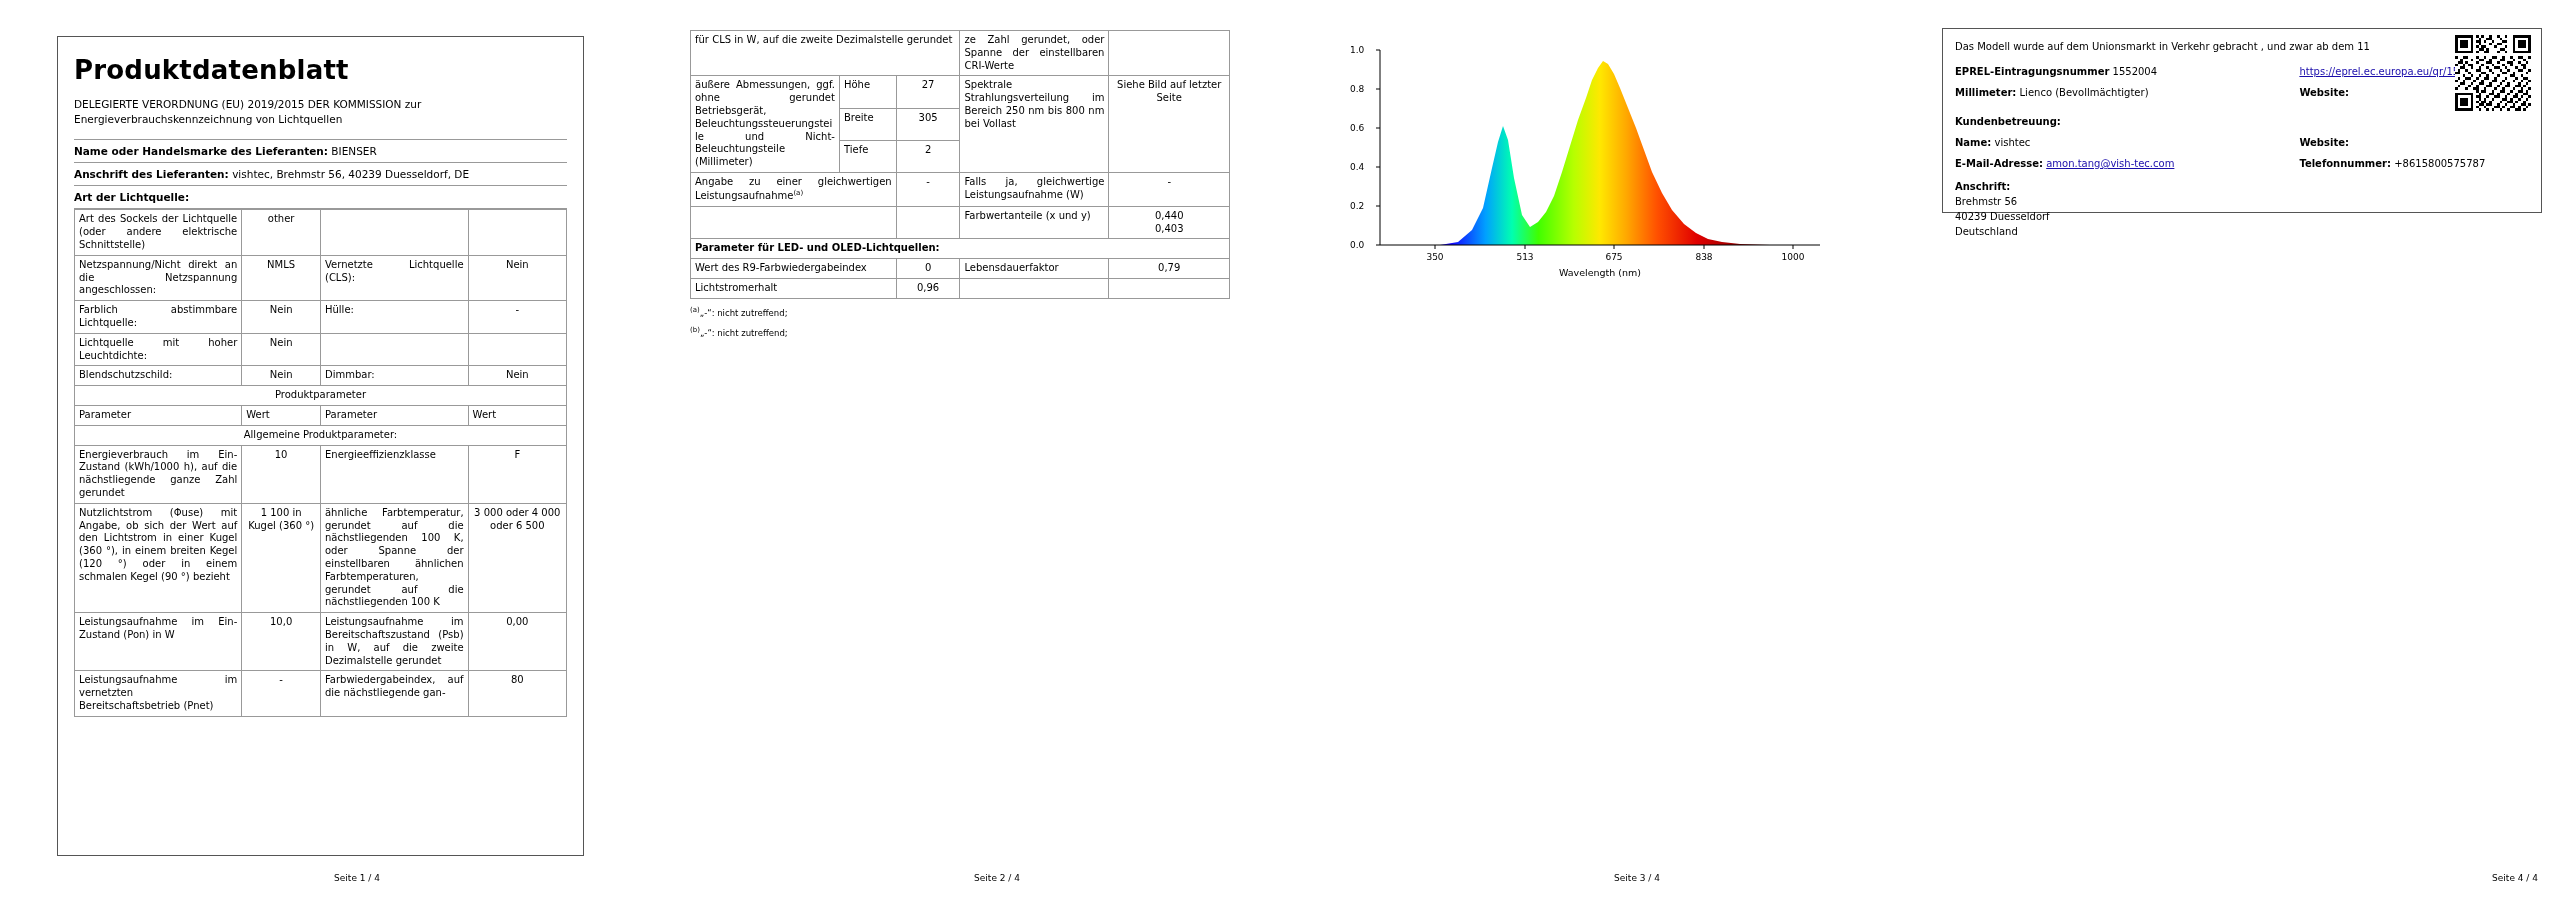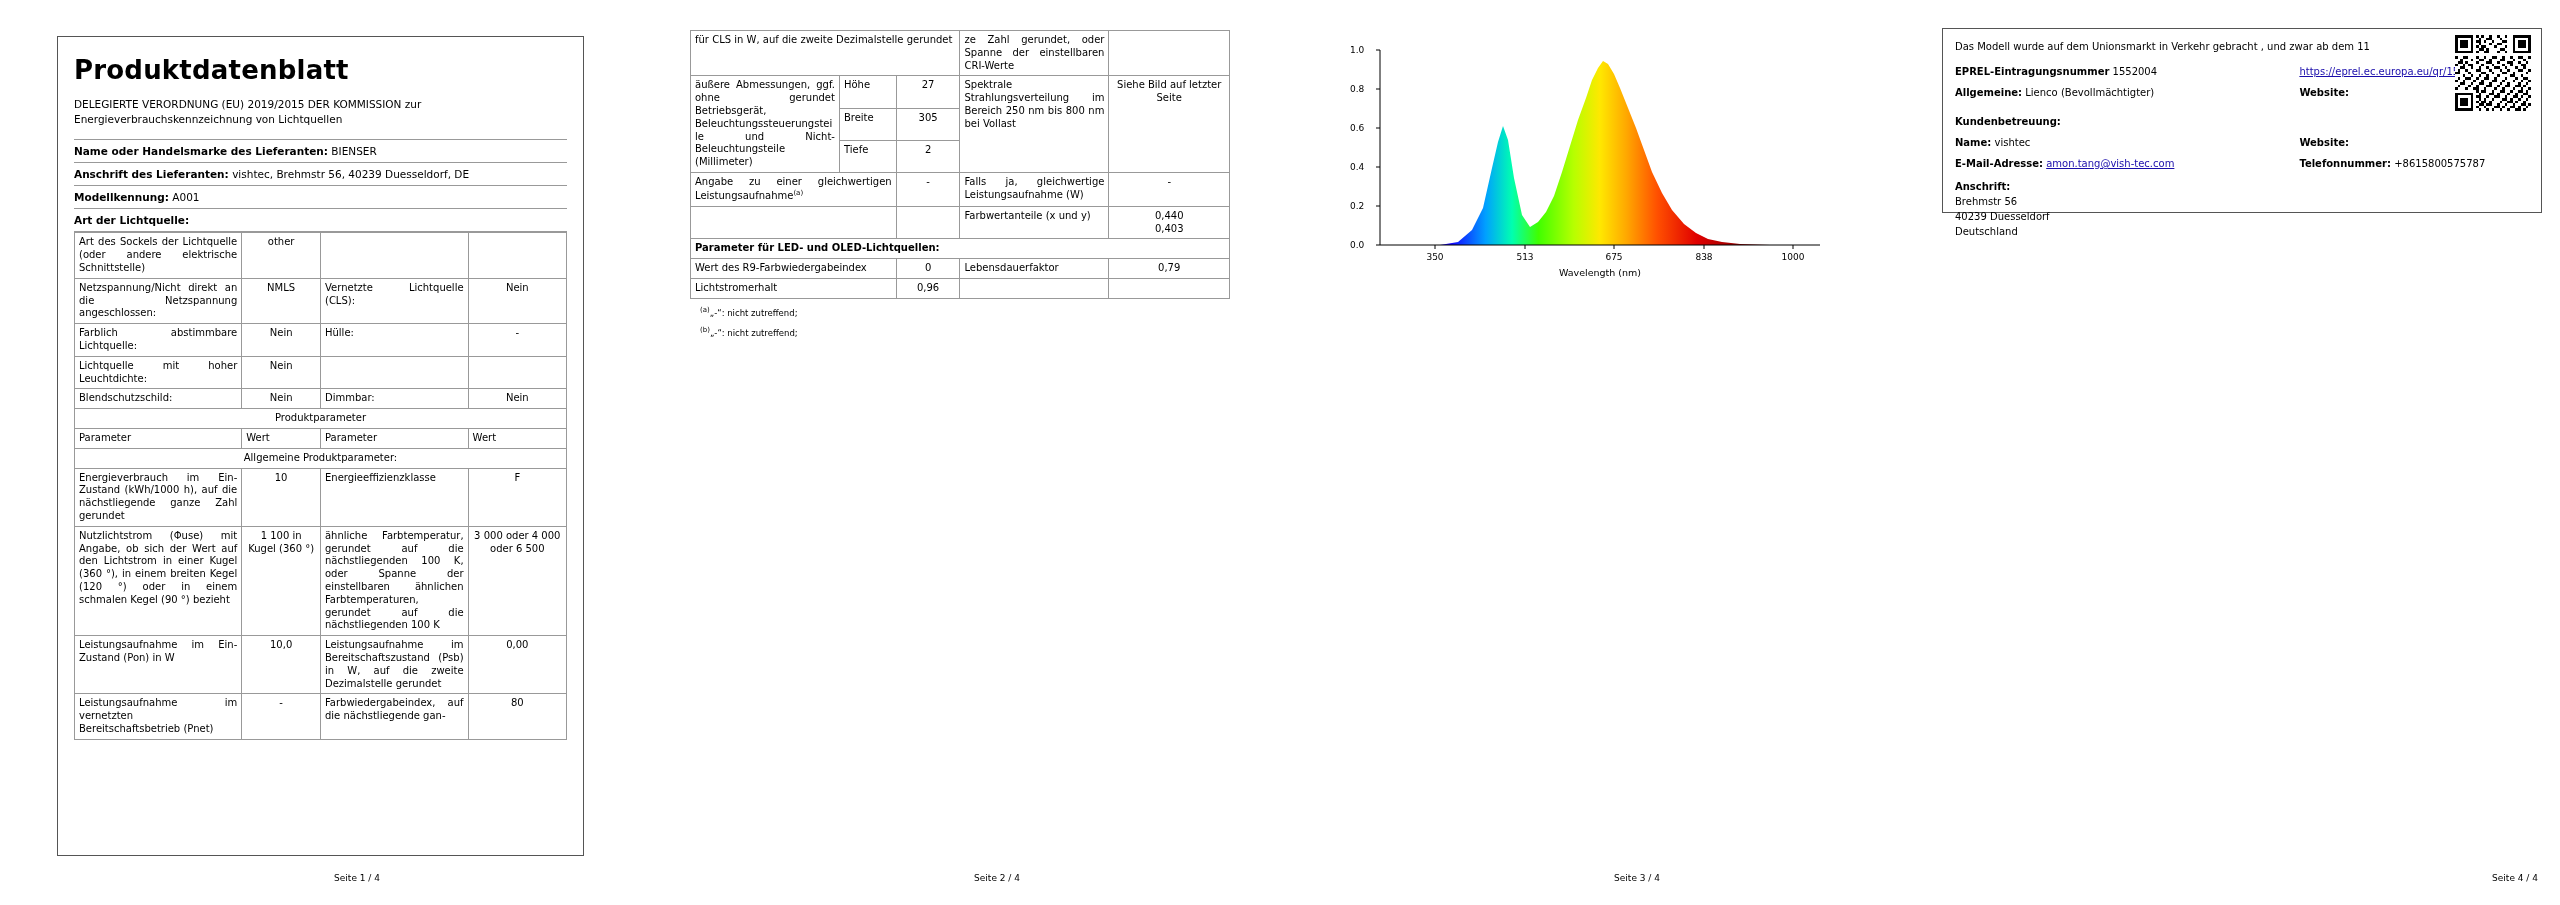--- a/index.html
+++ b/index.html
@@ -97,21 +97,20 @@
     position: absolute;
     left: 50px;
     top: 30px;
     width: 540px;
   }
   .p2 table.grid { font-size: 10px; }
   .fn {
     font-size: 8.5px;
     margin-top: 6px;
     line-height: 1.5;
-    margin-left: 10px;
   }
   sup { font-size: 7px; }
 
   
   .chart-area {
     position: absolute;
     left: 60px;
     top: 30px;
     width: 520px;
     height: 260px;
@@ -160,24 +159,20 @@
     </div>
 
     <div style="padding:0 16px;">
       <div class="line-row first">
         <b>Name oder Handelsmarke des Lieferanten:</b>
         <span>BIENSER</span>
       </div>
       <div class="line-row">
         <b>Anschrift des Lieferanten:</b>
         <span>vishtec, Brehmstr 56, 40239 Duesseldorf, DE</span>
-      </div>
-      <div class="line-row">
-        <b>Modellkennung:</b>
-        <span>A001</span>
       </div>
       <div class="line-row" style="border-bottom:1px solid #999;">
         <b>Art der Lichtquelle:</b>
       </div>
     </div>
 
     <div style="padding:0 16px; margin-top:0;">
       <table class="grid">
         <colgroup>
             <col style="width:34%">
@@ -620,21 +615,21 @@
         <span class="p4label">EPREL-Eintragungsnummer</span>
         <span>1552004</span>
       </div>
       <div class="p4col-r">
         <a class="lnk" href="#">https://eprel.ec.europa.eu/qr/1552004</a>
       </div>
     </div>
 
     <div class="p4row" style="margin-top:6px;">
       <div class="p4col-l">
-        <span class="p4label">Allgemeine:</span>
+        <span class="p4label">Millimeter:</span>
         <span>Lienco (Bevollmächtigter)</span>
       </div>
       <div class="p4col-r">
         <span class="p4label">Website:</span>
         <span></span>
       </div>
     </div>
 
     <div class="p4row" style="margin-top:14px;">
       <div class="p4col-l">

